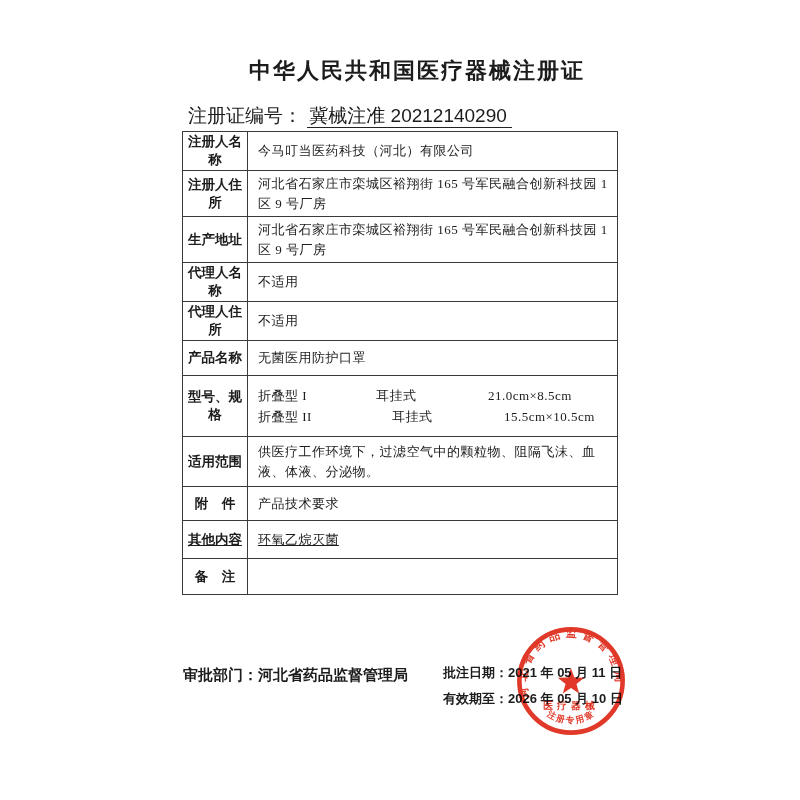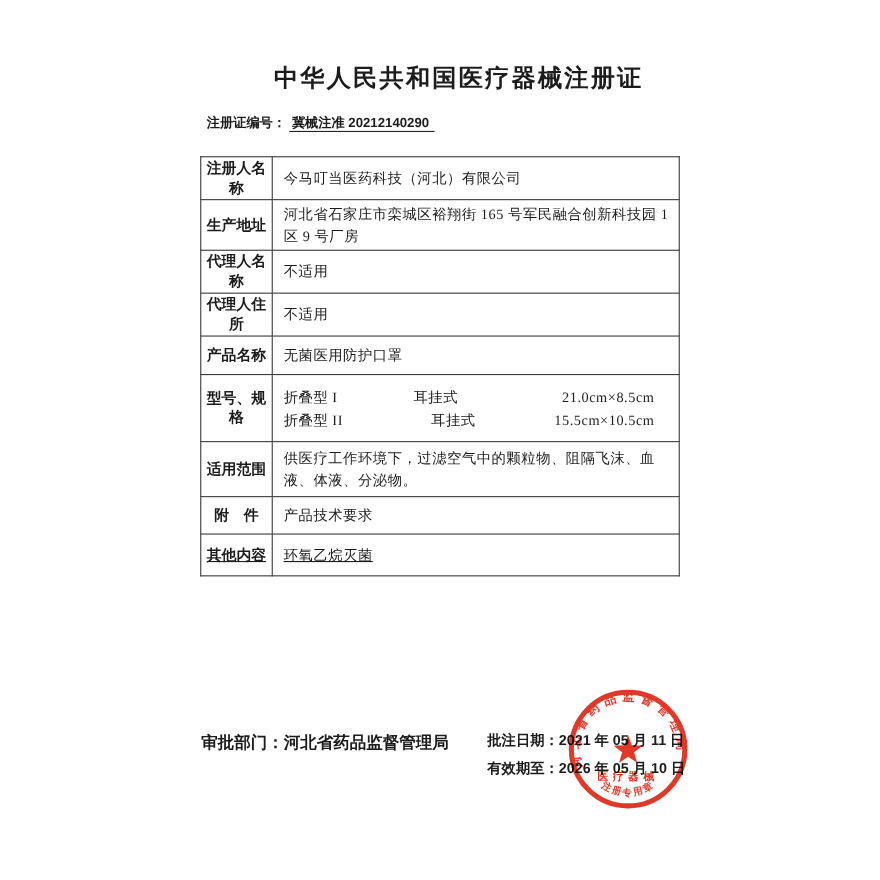--- a/index.html
+++ b/index.html
@@ -1,37 +1,37 @@
 <!DOCTYPE html>
 <html><head>
 <meta charset="utf-8">
 <style>
   html,body{margin:0;padding:0;background:#fff;}
   .page{position:relative;width:800px;height:800px;background:#ffffff;overflow:hidden;
         font-family:"Liberation Sans","DejaVu Sans",sans-serif;color:#1c1c1c;}
   .title{position:absolute;left:17px;top:56px;width:800px;text-align:center;
          font-size:22px;font-weight:bold;letter-spacing:2px;}
-  .regline{position:absolute;left:188px;top:103px;font-size:12px;font-weight:bold;}
+  .regline{position:absolute;left:188px;top:103px;font-size:19px;font-weight:normal;}
   .regline .no{border-bottom:1.5px solid #222;padding:0 5px 1px 2px;}
-  table.cert{position:absolute;left:182px;top:142px;width:436px;border-collapse:collapse;}
+  table.cert{position:absolute;left:182px;top:131px;width:436px;border-collapse:collapse;}
   table.cert td{border:1.6px solid #3a3a3a;vertical-align:middle;}
   td.lbl{width:146px;text-align:center;font-weight:bold;font-size:13.5px;
          font-family:"Liberation Sans","DejaVu Sans",sans-serif;}
   td.val{font-family:"Liberation Serif","DejaVu Serif",serif;font-size:13px;
          padding:3px 8px 3px 10px;line-height:1.5;letter-spacing:0.5px;}
   tr.r1 td{height:30px;} tr.r2 td{height:38px;} tr.r3 td{height:38px;}
   tr.r4 td{height:29px;} tr.r5 td{height:29px;} tr.r6 td{height:28px;}
   tr.r7 td{height:52px;} tr.r8 td{height:133px;} tr.r9 td{height:43px;}
   tr.r10 td{height:27px;} tr.r11 td{height:31px;text-decoration:underline;} tr.r12 td{height:29px;}
   td.spec{vertical-align:top;padding-top:5px;}
   .spec-line{display:flex;line-height:1.6;}
   .spec-line .m{width:118px;}
   .spec-line .w{width:112px;}
   .spec-line.l2 .w{padding-left:16px;}
-  .spec-line .s{flex:1;text-align:right;padding-right:14px;}
+  .spec-line .s{flex:1;padding-right:14px;}
   .footer-left{position:absolute;left:183px;top:666px;font-size:15px;font-weight:bold;}
   .footer-right{position:absolute;left:443px;top:666px;font-size:13px;font-weight:bold;line-height:1.0;}
   .footer-right .dline{margin-bottom:13px;}
   .stamp{position:absolute;left:513px;top:623px;width:116px;height:116px;
          mix-blend-mode:multiply;opacity:0.93;}
   .stamp svg{width:100%;height:100%;}
 </style>
 </head>
 <body>
 
@@ -42,20 +42,24 @@
   <div class="regline">
     <span>注册证编号：</span>
     <span class="no">冀械注准 20212140290</span>
   </div>
 
   <table class="cert">
     <tbody>
       <tr class="r1">
         <td class="lbl">注册人名称</td>
         <td class="val">今马叮当医药科技（河北）有限公司</td>
+      </tr>
+      <tr class="r2">
+        <td class="lbl">注册人住所</td>
+        <td class="val">河北省石家庄市栾城区裕翔街 165 号军民融合创新科技园 1 区 9 号厂房</td>
       </tr>
       <tr class="r3">
         <td class="lbl">生产地址</td>
         <td class="val">河北省石家庄市栾城区裕翔街 165 号军民融合创新科技园 1 区 9 号厂房</td>
       </tr>
       <tr class="r4">
         <td class="lbl">代理人名称</td>
         <td class="val">不适用</td>
       </tr>
       <tr class="r5">
@@ -86,20 +90,24 @@
         <td class="val">供医疗工作环境下，过滤空气中的颗粒物、阻隔飞沫、血液、体液、分泌物。</td>
       </tr>
       <tr class="r10">
         <td class="lbl">附　件</td>
         <td class="val">产品技术要求</td>
       </tr>
       <tr class="r11">
         <td class="lbl">其他内容</td>
         <td class="val">环氧乙烷灭菌</td>
       </tr>
+      <tr class="r12">
+        <td class="lbl">备　注</td>
+        <td class="val"></td>
+      </tr>
     </tbody>
   </table>
 
   <div class="footer-left">审批部门：河北省药品监督管理局</div>
 
   <div class="footer-right">
     <div class="dline">
       <span>批注日期：</span><span>2021 年 05 月 11 日</span>
     </div>
     <div class="dline">

